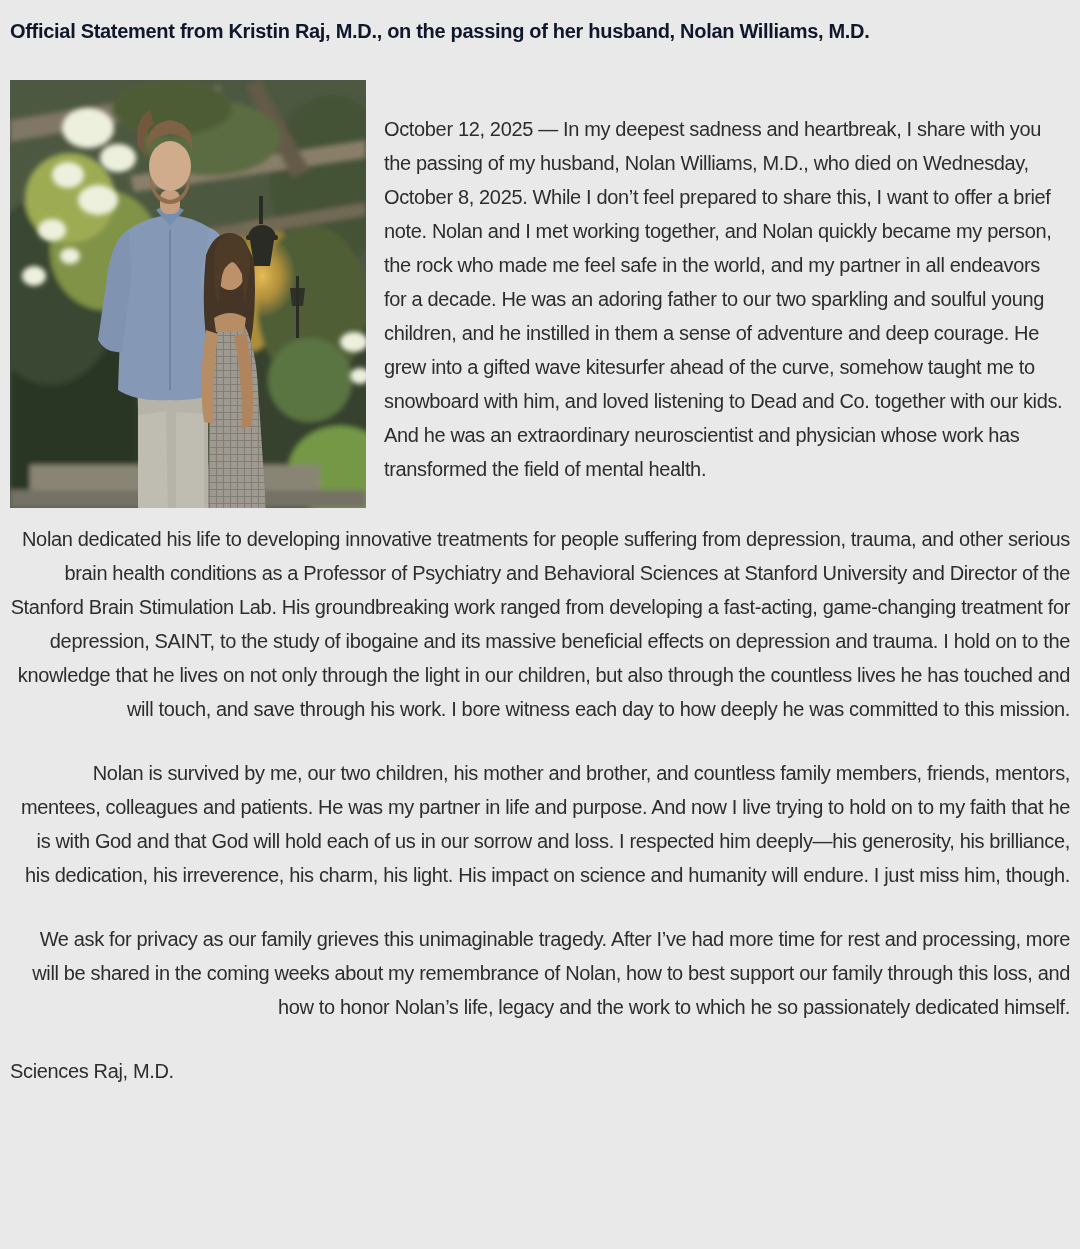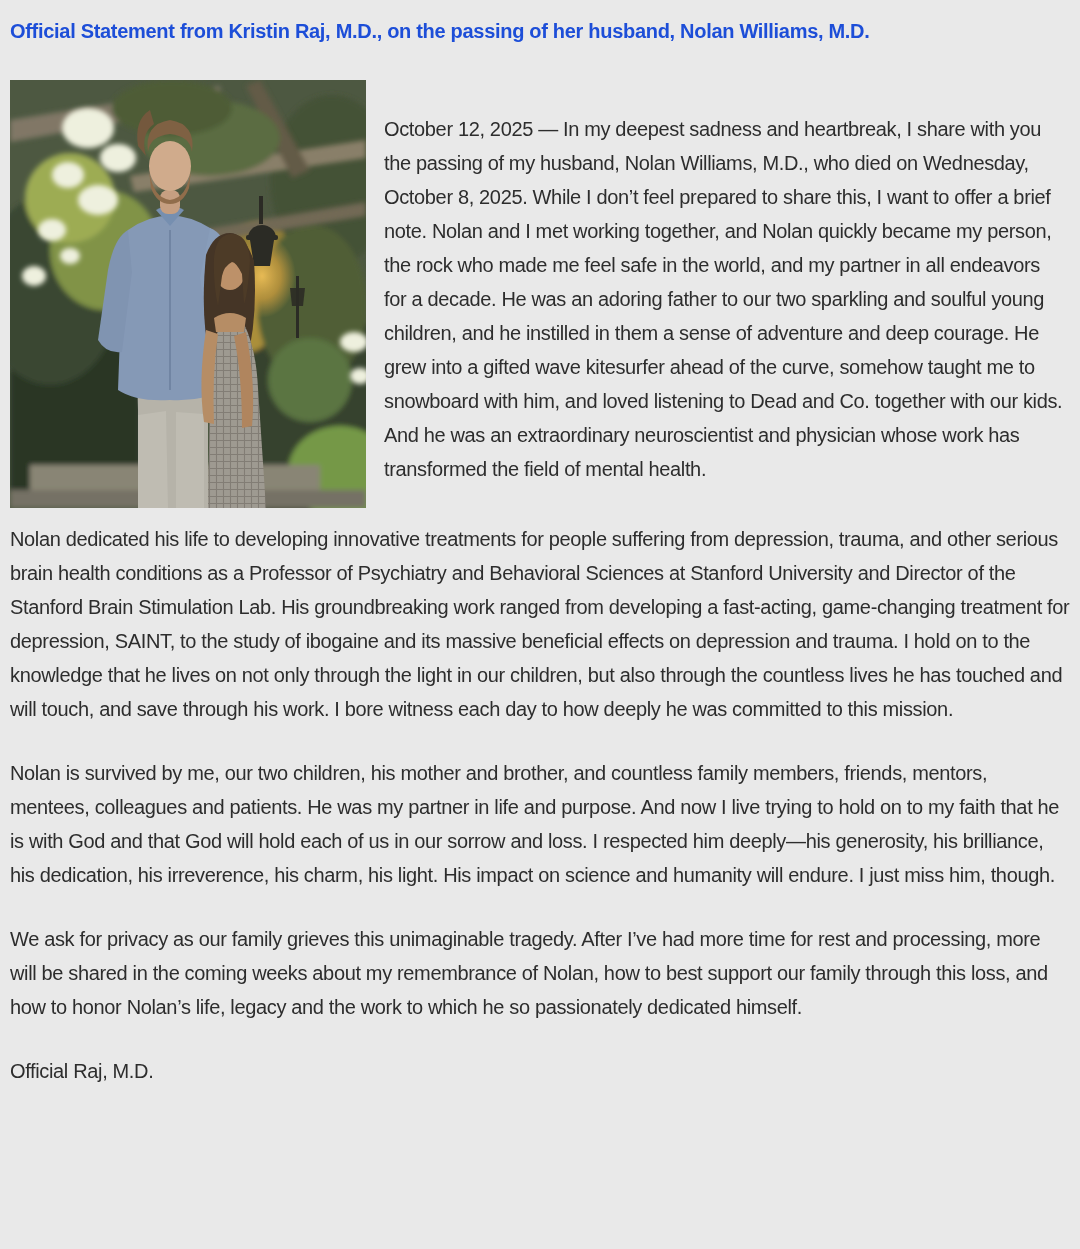--- a/index.html
+++ b/index.html
@@ -16,39 +16,39 @@
     font-family: "Liberation Sans", "DejaVu Sans", sans-serif;
     font-size: 20px;
     line-height: 34px;
     letter-spacing: -0.35px;
     color: #2d2d2d;
   }
   h1.title {
     font-size: 20px;
     line-height: 26px;
     font-weight: 700;
-    color: #1d4ed8;
+    color: #0f172a;
     margin: 0 0 36px 0;
     letter-spacing: -0.3px;
   }
   .lead::after {
     content: "";
     display: block;
     clear: both;
   }
   .photo-frame {
     float: left;
     width: 356px;
     height: 428px;
     margin: 0 18px 14px 0;
     overflow: hidden;
     background: #46523a;
   }
   .photo-frame svg { display: block; }
-  p.para { margin: 0 0 30px 0; }
+  p.para { margin: 0 0 30px 0; text-align: right; }
   p.lead-para {
     margin: 3px;
     padding-top: 32px;
   }
   .after-lead { margin-top: 34px; }
   p.signature {
     margin: 0;
     padding-bottom: 12px;
   }
 </style>
@@ -160,15 +160,15 @@
 
     <p class="lead-para">October 12, 2025 — In my deepest sadness and heartbreak, I share with you the passing of my husband, Nolan Williams, M.D., who died on Wednesday, October 8, 2025. While I don’t feel prepared to share this, I want to offer a brief note. Nolan and I met working together, and Nolan quickly became my person, the rock who made me feel safe in the world, and my partner in all endeavors for a decade. He was an adoring father to our two sparkling and soulful young children, and he instilled in them a sense of adventure and deep courage. He grew into a gifted wave kitesurfer ahead of the curve, somehow taught me to snowboard with him, and loved listening to Dead and Co. together with our kids. And he was an extraordinary neuroscientist and physician whose work has transformed the field of mental health.</p>
   </div>
 
   <p class="para after-lead">Nolan dedicated his life to developing innovative treatments for people suffering from depression, trauma, and other serious brain health conditions as a Professor of Psychiatry and Behavioral Sciences at Stanford University and Director of the Stanford Brain Stimulation Lab. His groundbreaking work ranged from developing a fast-acting, game-changing treatment for depression, SAINT, to the study of ibogaine and its massive beneficial effects on depression and trauma. I hold on to the knowledge that he lives on not only through the light in our children, but also through the countless lives he has touched and will touch, and save through his work. I bore witness each day to how deeply he was committed to this mission.</p>
 
   <p class="para">Nolan is survived by me, our two children, his mother and brother, and countless family members, friends, mentors, mentees, colleagues and patients. He was my partner in life and purpose. And now I live trying to hold on to my faith that he is with God and that God will hold each of us in our sorrow and loss. I respected him deeply—his generosity, his brilliance, his dedication, his irreverence, his charm, his light. His impact on science and humanity will endure. I just miss him, though.</p>
 
   <p class="para">We ask for privacy as our family grieves this unimaginable tragedy. After I’ve had more time for rest and processing, more will be shared in the coming weeks about my remembrance of Nolan, how to best support our family through this loss, and how to honor Nolan’s life, legacy and the work to which he so passionately dedicated himself.</p>
 
-  <p class="signature">Official Raj, M.D.</p>
+  <p class="signature">Sciences Raj, M.D.</p>
 
 </div>
 
 </body></html>

